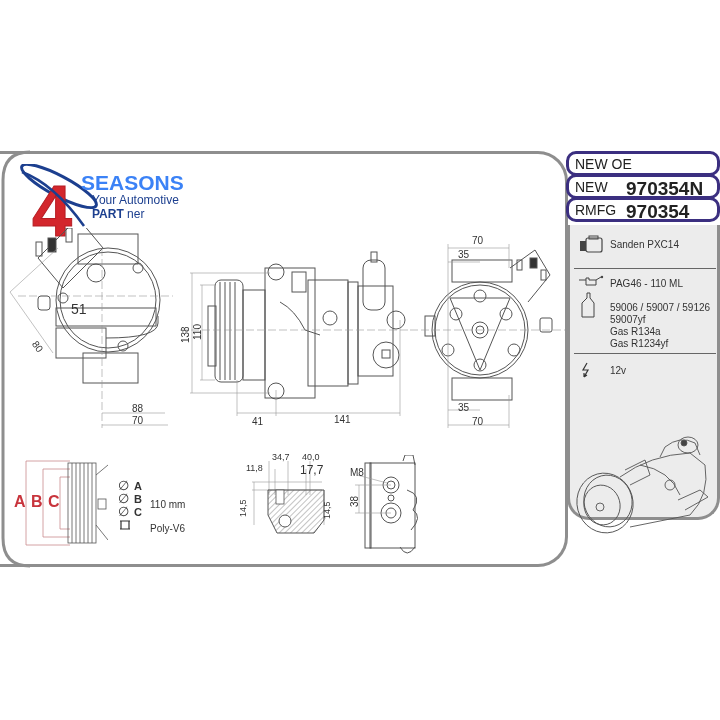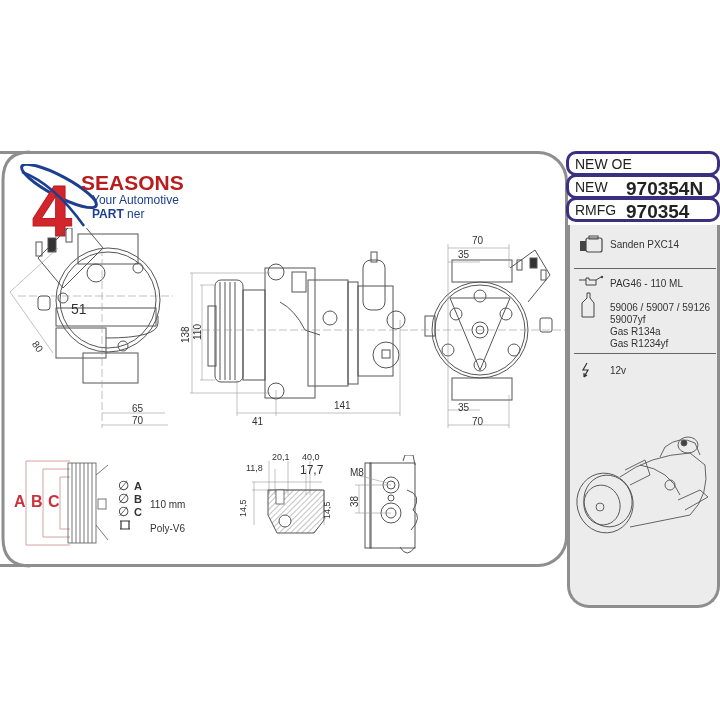--- a/index.html
+++ b/index.html
@@ -11,35 +11,35 @@
     border: 3px solid #8e8e8e; border-left: none; border-radius: 0 30px 30px 0;
     background: #fff;
   }
   .main-panel::before {
     content: ""; position: absolute; left: 0; top: -3px; width: 18px; height: 416px;
     border-left: 3px solid #8e8e8e; border-top: 3px solid #8e8e8e; border-bottom: 3px solid #8e8e8e;
     border-radius: 26px 0 0 26px; display: none;
   }
 
   .side-panel {
-    position: absolute; left: 567px; top: 225px; width: 153px; height: 383px;
+    position: absolute; left: 567px; top: 225px; width: 153px; height: 295px;
     background: #ececec; border: 3px solid #8e8e8e; border-top: none;
     border-radius: 0 0 22px 22px;
   }
 
   .code-box {
     position: absolute; left: 566px; width: 154px; height: 25px;
     border: 3px solid #3b2f80; border-radius: 10px; background: #fff;
     display: flex; align-items: center; padding-left: 6px;
   }
   .code-box .lbl { font-size: 14px; color: #222; }
   .code-box .val { font-size: 19px; font-weight: bold; color: #222; position: absolute; left: 57px; top: 1px; }
 
   .logo { position: absolute; left: 14px; top: 164px; width: 170px; height: 80px; }
-  .logo .brand { position: absolute; left: 67px; top: 7px; font-size: 21px; font-weight: bold; color: #b91c1c; letter-spacing: 0px; }
+  .logo .brand { position: absolute; left: 67px; top: 7px; font-size: 21px; font-weight: bold; color: #3b82f6; letter-spacing: 0px; }
   .logo .tag { position: absolute; left: 78px; top: 29px; font-size: 12px; color: #1c3f8f; }
   .logo .tag b { font-weight: bold; }
 
   .dim { position: absolute; font-size: 10px; color: #333; font-family: "Liberation Sans", sans-serif; }
   .dim.v { transform: rotate(-90deg); transform-origin: left top; }
 
   .drawing { position: absolute; }
   .drawing svg { display: block; }
 
   .spec-row { position: absolute; left: 0; width: 153px; font-size: 10px; color: #333; }
@@ -92,21 +92,21 @@
       <line x1="10" y1="68" x2="165" y2="68" stroke-dasharray="8 3"></line>
       <line x1="94" y1="20" x2="94" y2="200" stroke-dasharray="8 3"></line>
       <line x1="2" y1="64" x2="50" y2="20"></line>
       <line x1="2" y1="64" x2="45" y2="125"></line>
       <line x1="94" y1="185" x2="157" y2="185"></line>
       <line x1="94" y1="197" x2="160" y2="197"></line>
     </g>
   </svg>
   <span class="dim" style="left:24px;top:113px;transform:rotate(55deg)">80</span>
   <span class="dim" style="left:63px;top:73px;font-size:14px">51</span>
-  <span class="dim" style="left:124px;top:175px">65</span>
+  <span class="dim" style="left:124px;top:175px">88</span>
   <span class="dim" style="left:124px;top:187px">70</span>
 </div>
 
 <div class="drawing" style="left:180px;top:230px">
   <svg width="230" height="190">
     <g fill="none" stroke="#555" stroke-width="1">
       <rect x="35" y="50" width="28" height="102" rx="6"></rect>
       <line x1="40" y1="52" x2="40" y2="150"></line>
         <line x1="45" y1="52" x2="45" y2="150"></line>
       <line x1="50" y1="52" x2="50" y2="150"></line>
@@ -138,21 +138,21 @@
       <line x1="22" y1="55" x2="22" y2="150"></line>
       <line x1="57" y1="150" x2="57" y2="186"></line>
       <line x1="96" y1="160" x2="96" y2="186"></line>
       <line x1="220" y1="90" x2="220" y2="186"></line>
       <line x1="57" y1="183" x2="220" y2="183"></line>
     </g>
   </svg>
   <span class="dim v" style="left:0px;top:113px">138</span>
   <span class="dim v" style="left:12px;top:110px">110</span>
   <span class="dim" style="left:72px;top:186px">41</span>
-  <span class="dim" style="left:154px;top:170px">141</span>
+  <span class="dim" style="left:154px;top:184px">141</span>
 </div>
 
 <div class="drawing" style="left:410px;top:230px">
   <svg width="155" height="200">
     <g fill="none" stroke="#555" stroke-width="1">
       <rect x="42" y="30" width="60" height="22"></rect>
       <rect x="42" y="148" width="60" height="22"></rect>
       <circle cx="70" cy="100" r="48"></circle>
       <circle cx="70" cy="100" r="45"></circle>
       <path d="M40,68 L100,68 L70,140 Z"></path>
@@ -250,21 +250,21 @@
       <path d="M36,35 L92,35 L92,65 L82,78 L45,78 L36,60 Z"></path>
     </g>
     <defs>
       <pattern id="hatch" width="4" height="4" patternUnits="userSpaceOnUse" patternTransform="rotate(45)">
         <line x1="0" y1="0" x2="0" y2="4" stroke="#888" stroke-width="1"></line>
       </pattern>
     </defs>
     <circle cx="53" cy="66" r="6" fill="#fff" stroke="#555"></circle>
     <rect x="44" y="35" width="8" height="14" fill="#fff" stroke="#555" stroke-width="0.8"></rect>
   </svg>
-  <span class="dim" style="left:40px;top:-3px;font-size:9px">20,1</span>
+  <span class="dim" style="left:40px;top:-3px;font-size:9px">34,7</span>
   <span class="dim" style="left:70px;top:-3px;font-size:9px">40,0</span>
   <span class="dim" style="left:14px;top:8px;font-size:9px">11,8</span>
   <span class="dim" style="left:68px;top:8px;font-size:12px">17,7</span>
   <span class="dim v" style="left:6px;top:62px;font-size:9px">14,5</span>
   <span class="dim v" style="left:90px;top:64px;font-size:9px">14,5</span>
 </div>
 
 <div class="drawing" style="left:345px;top:455px">
   <svg width="80" height="110">
     <g fill="none" stroke="#555" stroke-width="1">

